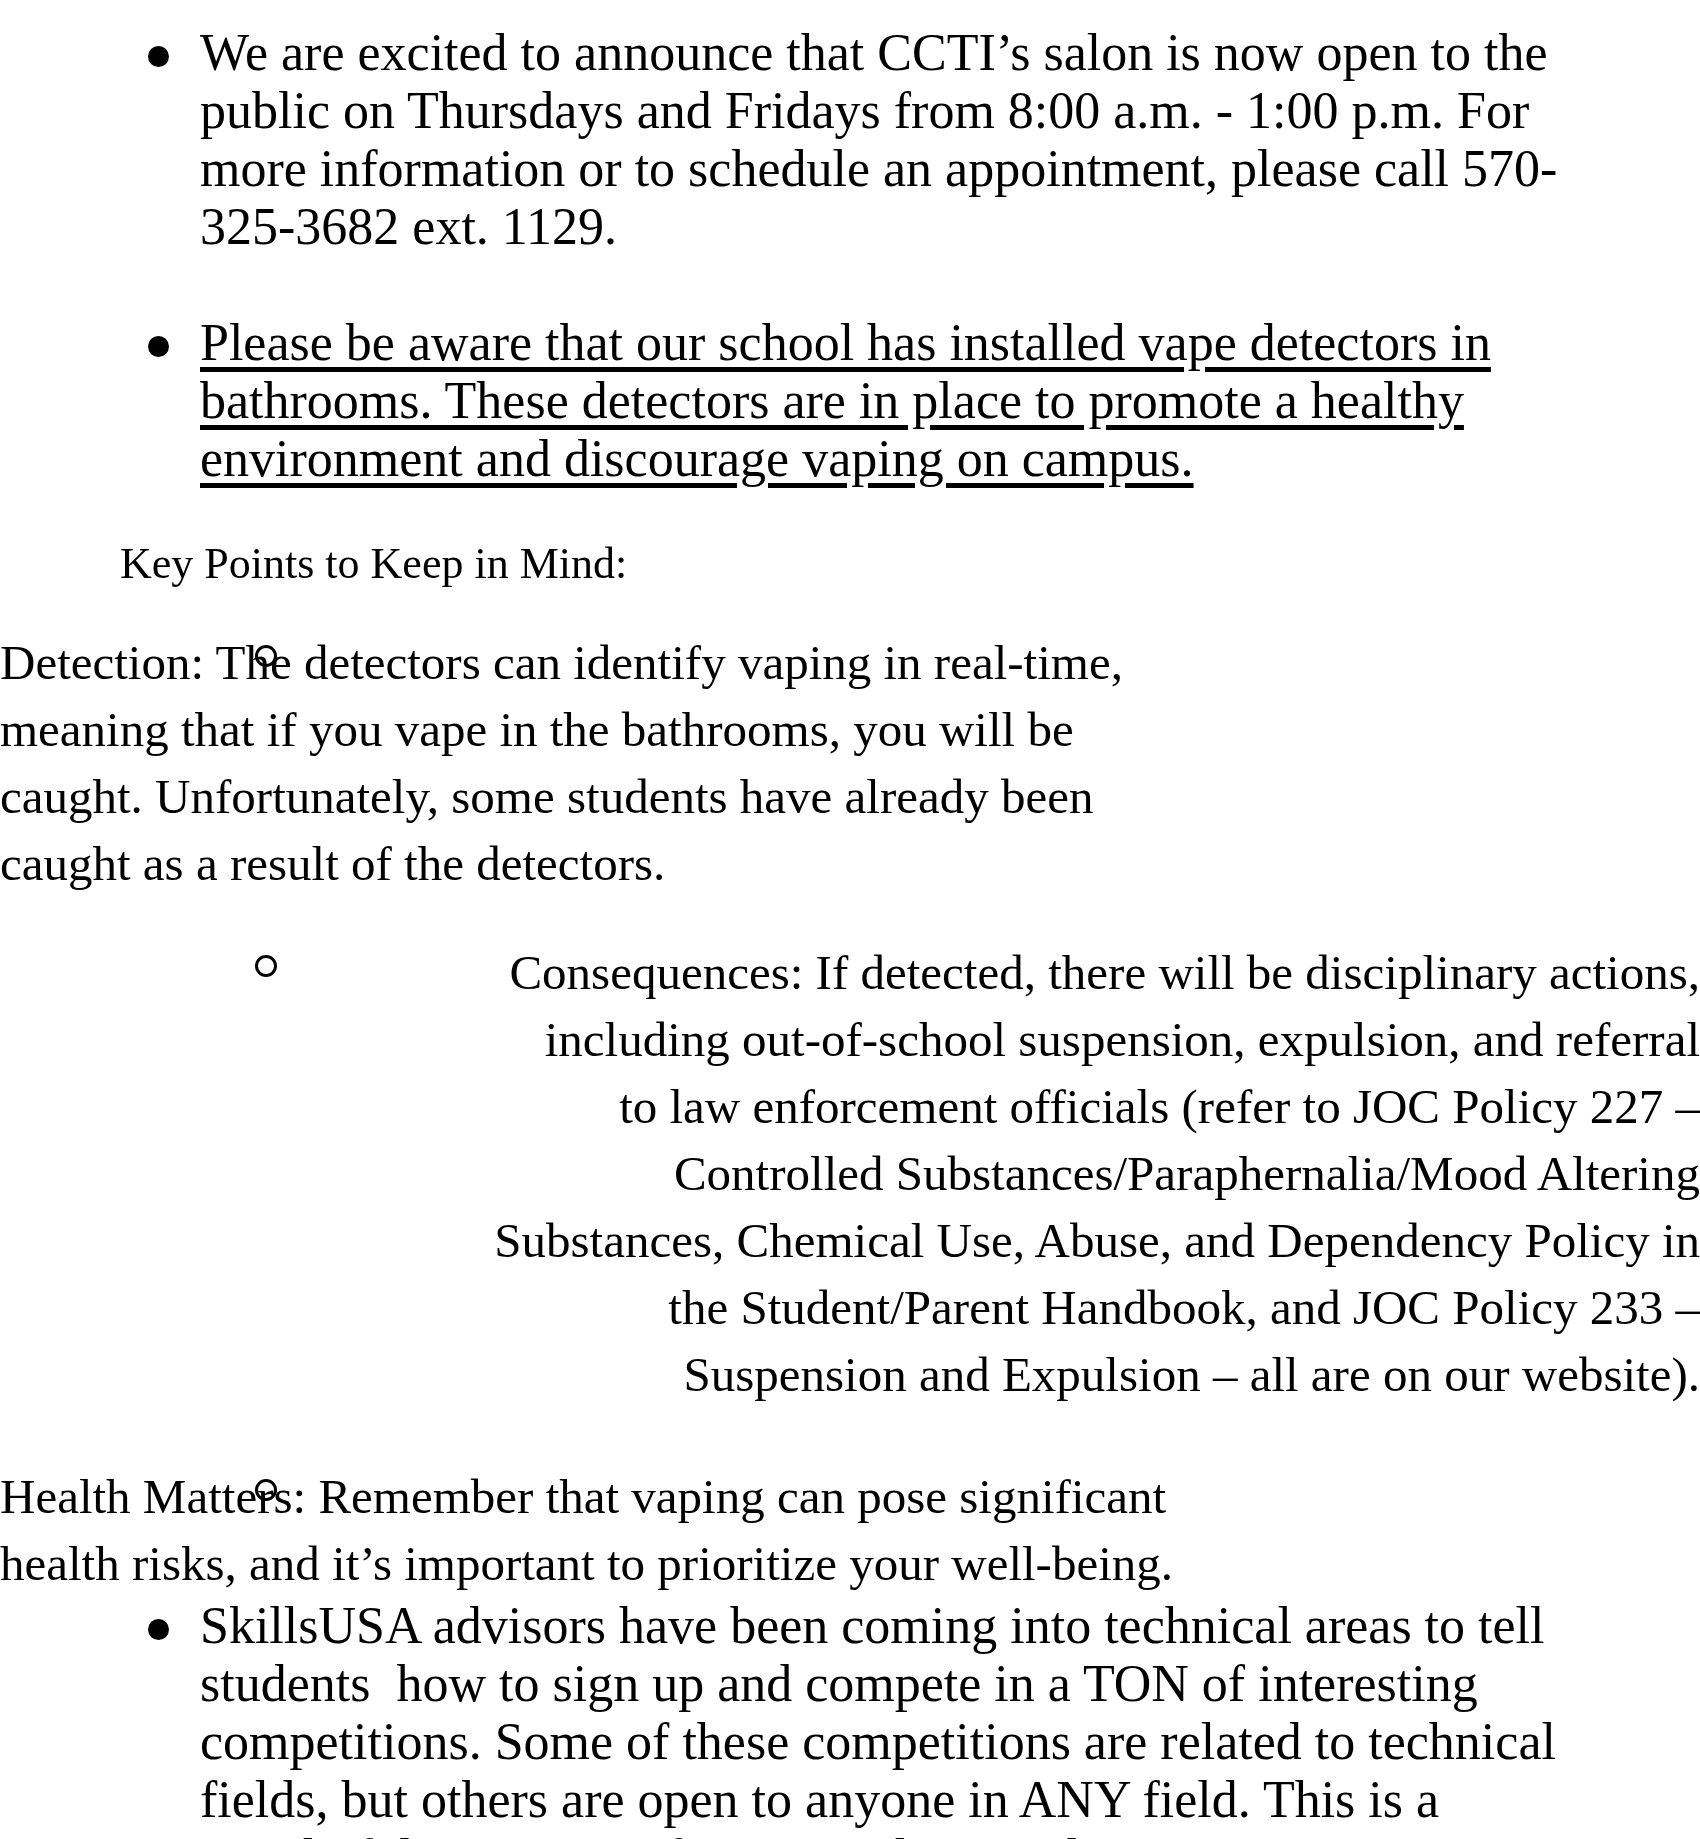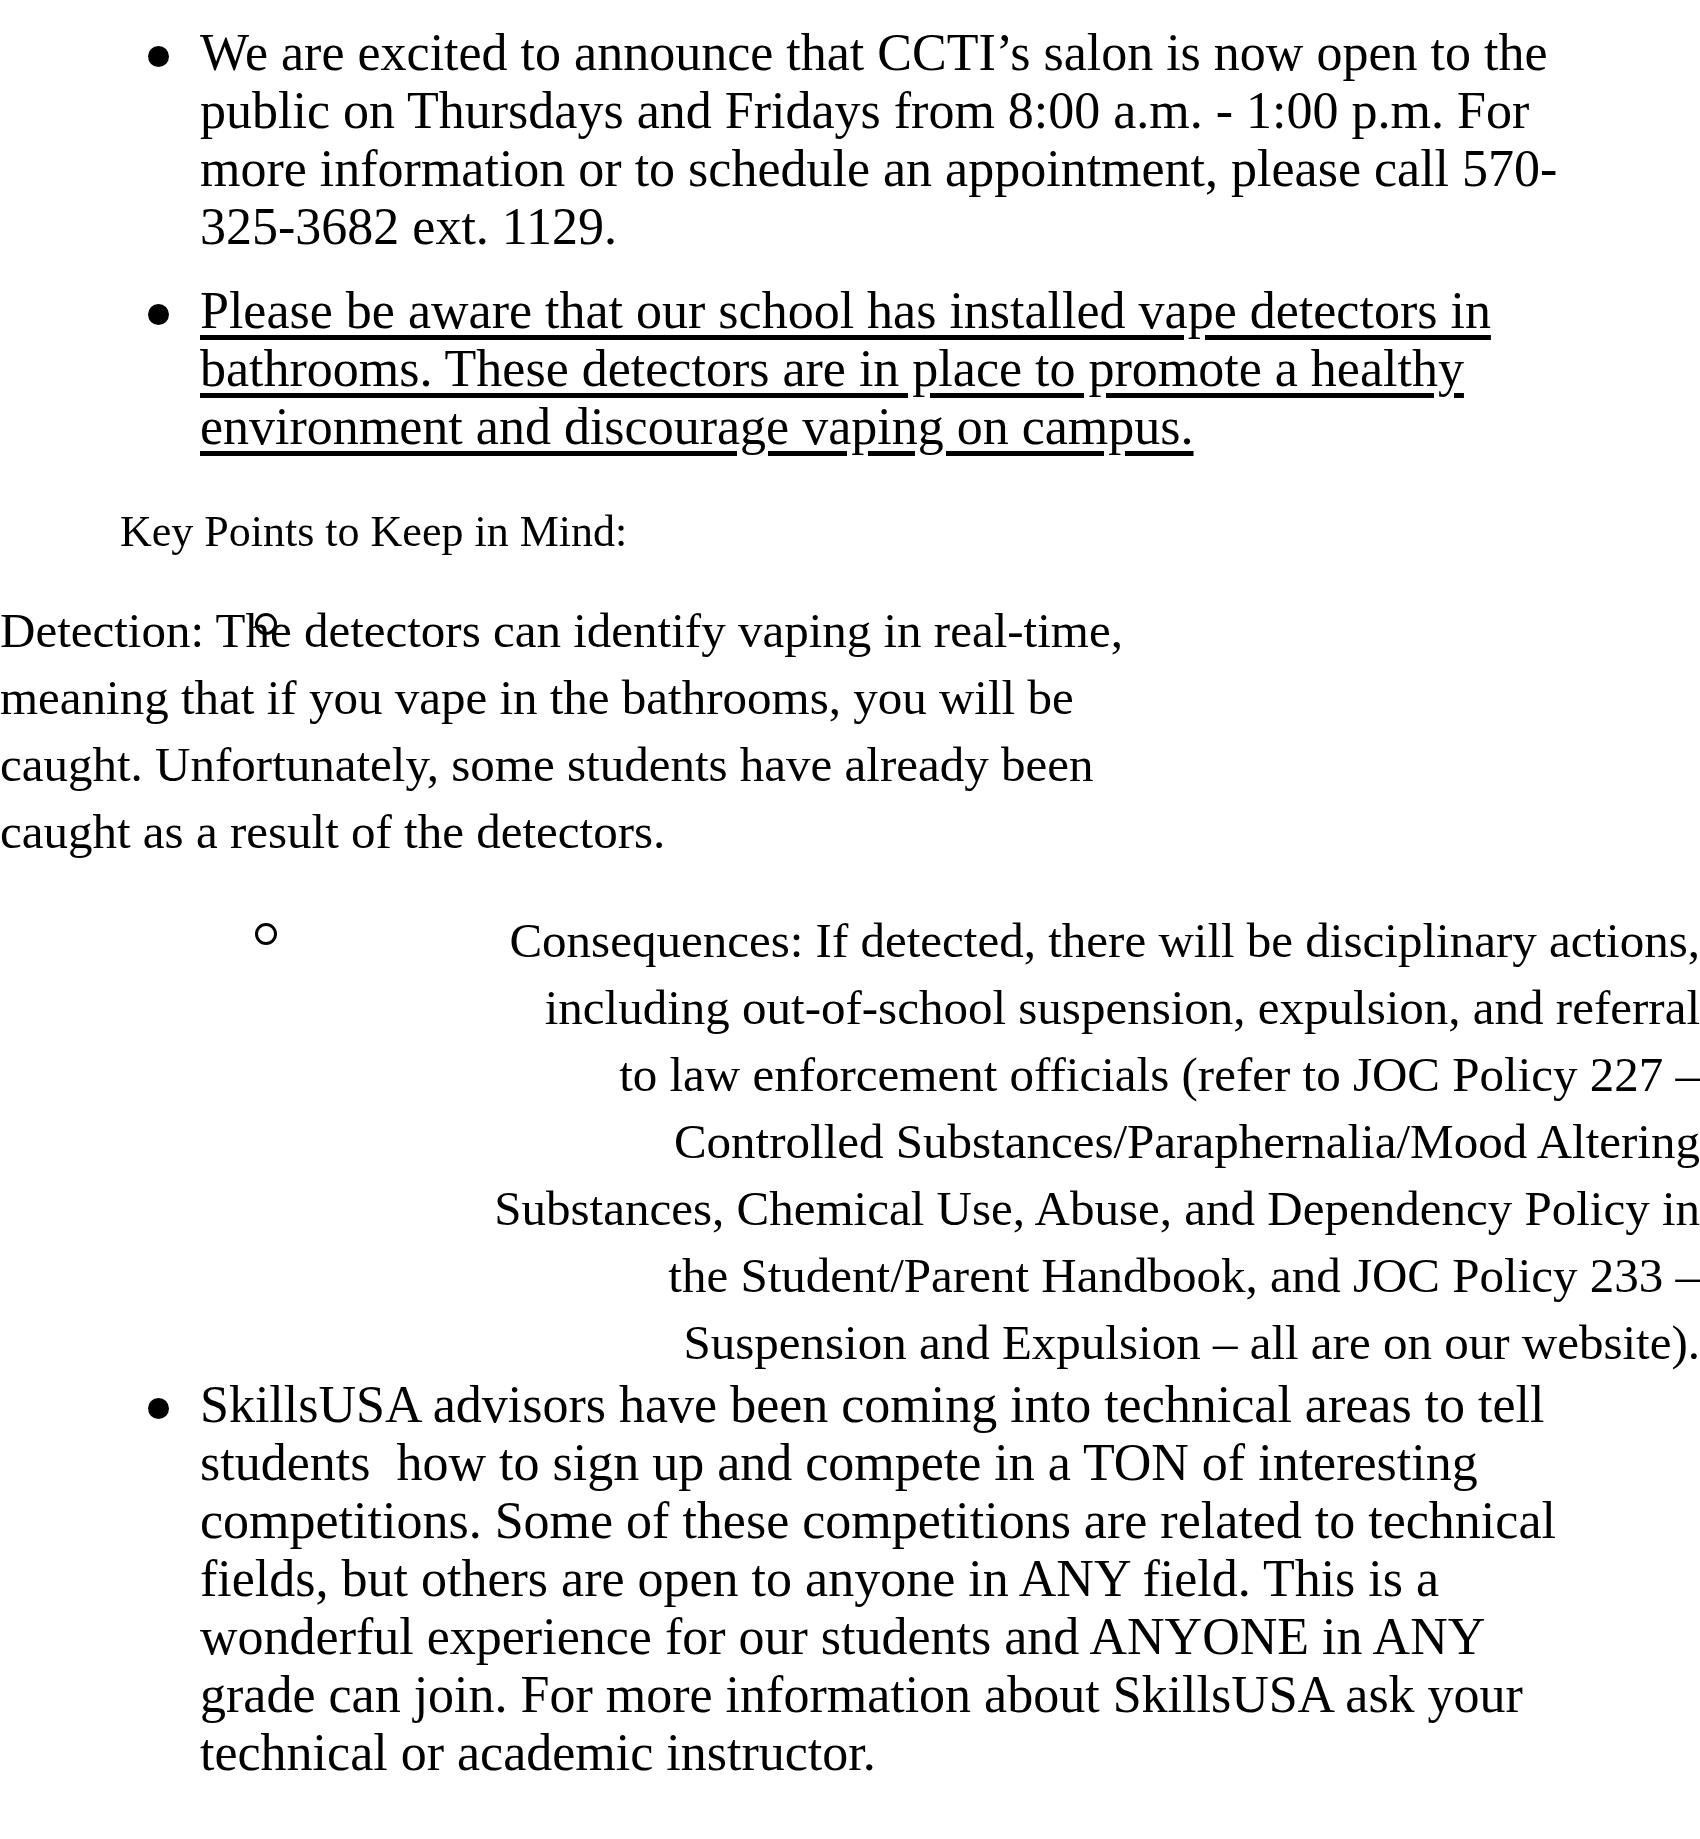--- a/index.html
+++ b/index.html
@@ -58,21 +58,21 @@
     left: 255px;
     top: 16px;
     width: 16px;
     height: 16px;
     border: 3px solid #000000;
     border-radius: 50%;
     background: transparent;
   }
   
   .m-salon        { margin-top: 24px; }
-  .m-vape         { margin-top: 26px; }
+  .m-vape         { margin-top: 58px; }
   .m-keypoints    { margin-top: 47px; }
   .m-detection    { margin-top: 36px; }
   .m-consequences { margin-top: 42px; text-align: right; }
   .m-health       { margin-top: 55px; }
   .m-skillsusa    { }
 </style>
 </head>
 <body>
 
 <div class="doc">
@@ -106,20 +106,25 @@
     <span class="circle"></span>
     <div class="txt">Consequences: If detected, there will be disciplinary actions,
 including out-of-school suspension, expulsion, and referral
 to law enforcement officials (refer to JOC Policy 227 –
 Controlled Substances/Paraphernalia/Mood Altering
 Substances, Chemical Use, Abuse, and Dependency Policy in
 the Student/Parent Handbook, and JOC Policy 233 –
 Suspension and Expulsion – all are on our website).</div>
   </div>
 
+  <div class="li l2 m-health">
+    <span class="circle"></span>
+    <div class="txt">Health Matters: Remember that vaping can pose significant
+health risks, and it’s important to prioritize your well-being.</div>
+  </div>
 
   <div class="li l1 m-skillsusa">
     <span class="disc"></span>
     <div class="txt">SkillsUSA advisors have been coming into technical areas to tell
 students  how to sign up and compete in a TON of interesting
 competitions. Some of these competitions are related to technical
 fields, but others are open to anyone in ANY field. This is a
 wonderful experience for our students and ANYONE in ANY
 grade can join. For more information about SkillsUSA ask your
 technical or academic instructor.</div>

